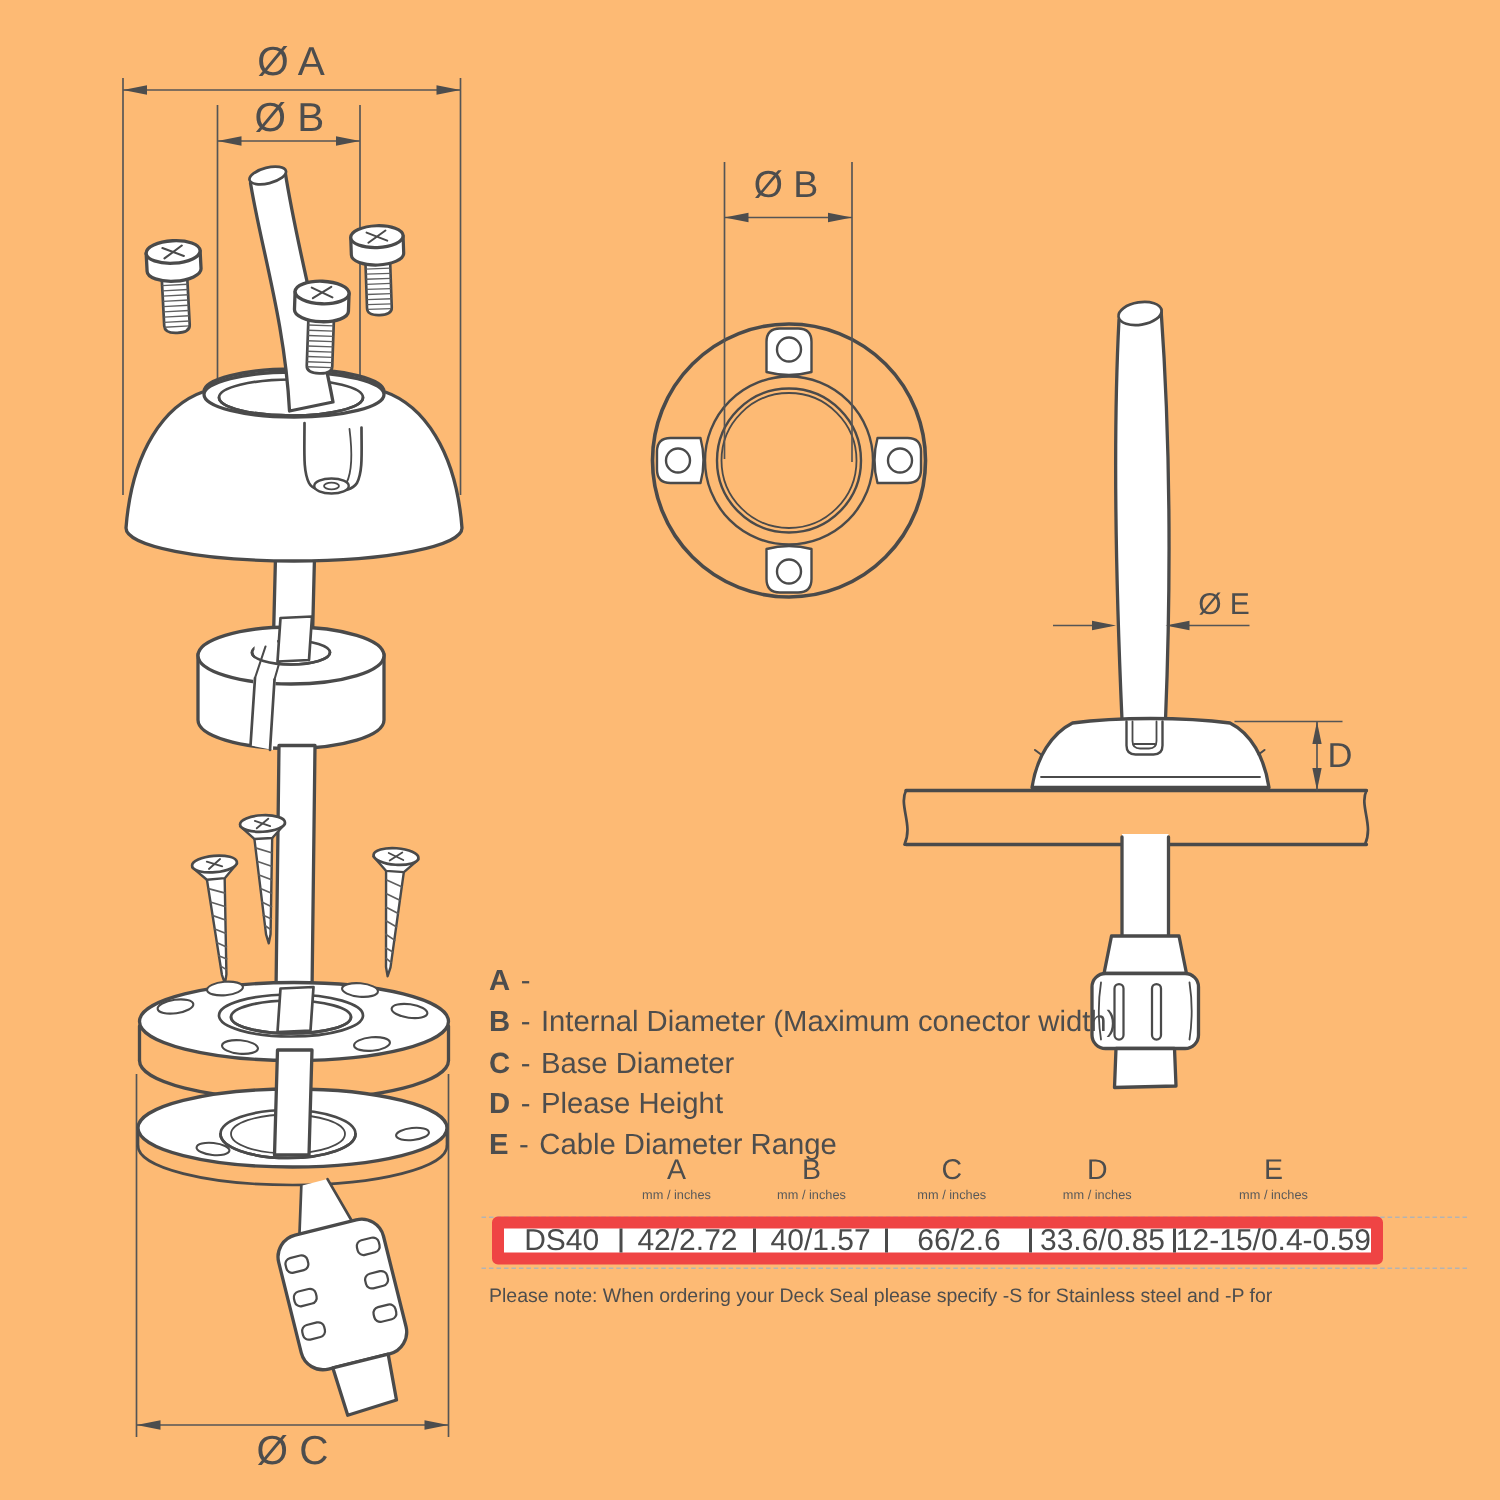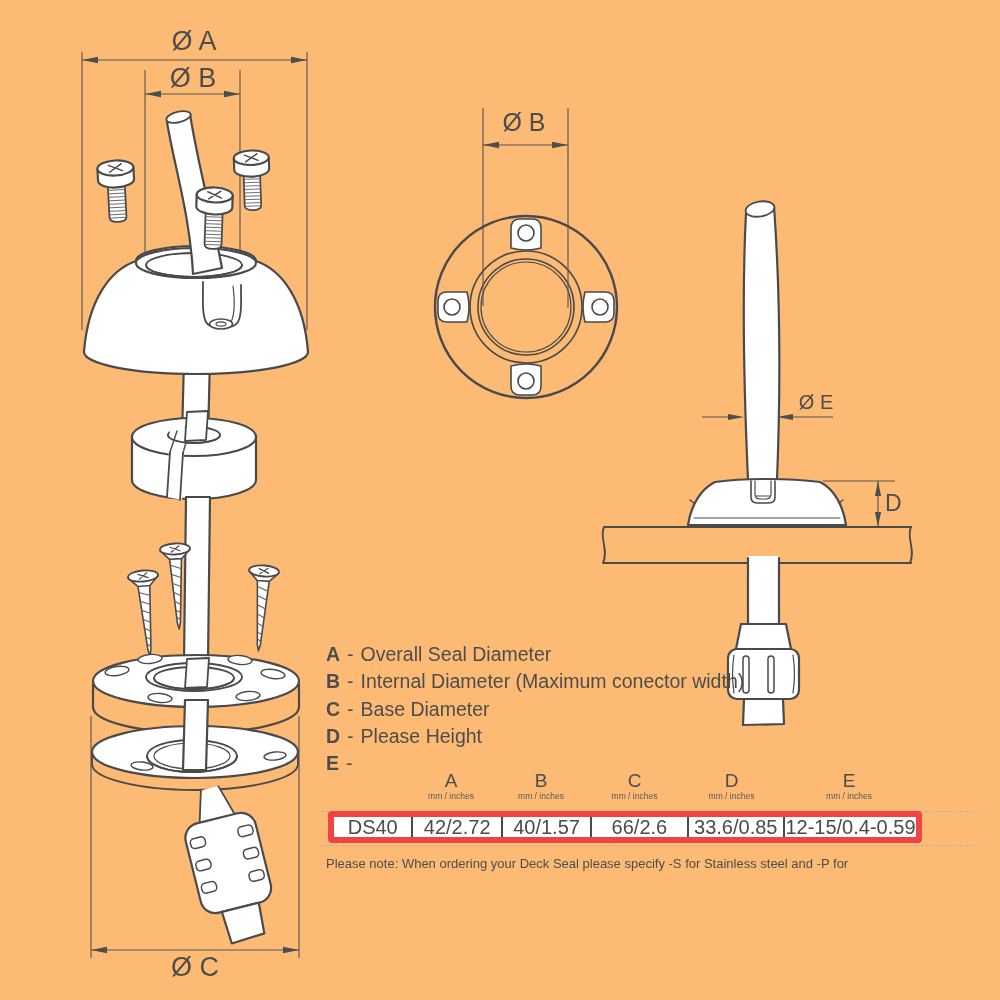--- a/index.html
+++ b/index.html
@@ -19,21 +19,21 @@
   .legend{position:absolute;left:326px;top:641px;}
   .legend-row{display:flex;gap:7px;font-size:19.5px;line-height:27.3px;white-space:nowrap;}
   .legend-row .k{font-weight:bold;}
   
   .dash-line{position:absolute;left:321px;width:657px;border-top:1.6px dashed #b3b3b3;height:0;}
   .spec-table{position:absolute;left:328px;top:770px;width:594px;}
   .thead{display:flex;height:41px;}
   .th{text-align:center;}
   .th .letter{font-size:19px;line-height:20px;padding-top:1px;}
   .th .unit{font-size:8.5px;line-height:10px;color:#595959;}
-  .trow{display:flex;height:32px;border:6px solid #ef4444;border-radius:4px;background:#fff;
+  .trow{display:flex;height:32px;border:8px solid #ef4444;border-radius:4px;background:#fff;
         box-sizing:border-box;position:relative;}
   .td{display:flex;align-items:center;justify-content:center;font-size:20px;color:#4a4a4a;
       border-left:2px solid #4a4a4a;box-sizing:border-box;white-space:nowrap;}
   .td:first-child{border-left:none;}
   .w0{width:78px;} .w1{width:90px;} .w2{width:90px;} .w3{width:97px;} .w4{width:97px;} .w5{width:134px;text-align:right;}
   .hw5{width:138px;}
   
   .note{position:absolute;left:326px;top:853px;font-size:13px;line-height:22px;color:#4d4d4d;}
 </style>
 </head>
@@ -254,40 +254,40 @@
       <polygon class="ar" points="878,527 874.9,512 881.1,512"></polygon>
       <text x="885" y="511" font-size="23">D</text>
     </g>
   </g>
 </svg>
 
   <div class="legend">
     <div class="legend-row">
       <span class="k">A</span>
         <span>-</span>
-        <span>Overall Seal Diameter</span>
     </div>
     <div class="legend-row">
       <span class="k">B</span>
         <span>-</span>
         <span>Internal Diameter (Maximum conector width)</span>
     </div>
     <div class="legend-row">
       <span class="k">C</span>
         <span>-</span>
         <span>Base Diameter</span>
     </div>
     <div class="legend-row">
       <span class="k">D</span>
         <span>-</span>
         <span>Please Height</span>
     </div>
     <div class="legend-row">
       <span class="k">E</span>
         <span>-</span>
+        <span>Cable Diameter Range</span>
     </div>
   </div>
 
   <div class="dash-line" style="top:811px;"></div>
   <div class="dash-line" style="top:845px;"></div>
 
   <div class="spec-table">
     <div class="thead">
       <div class="th w0"></div>
       <div class="th w1">

